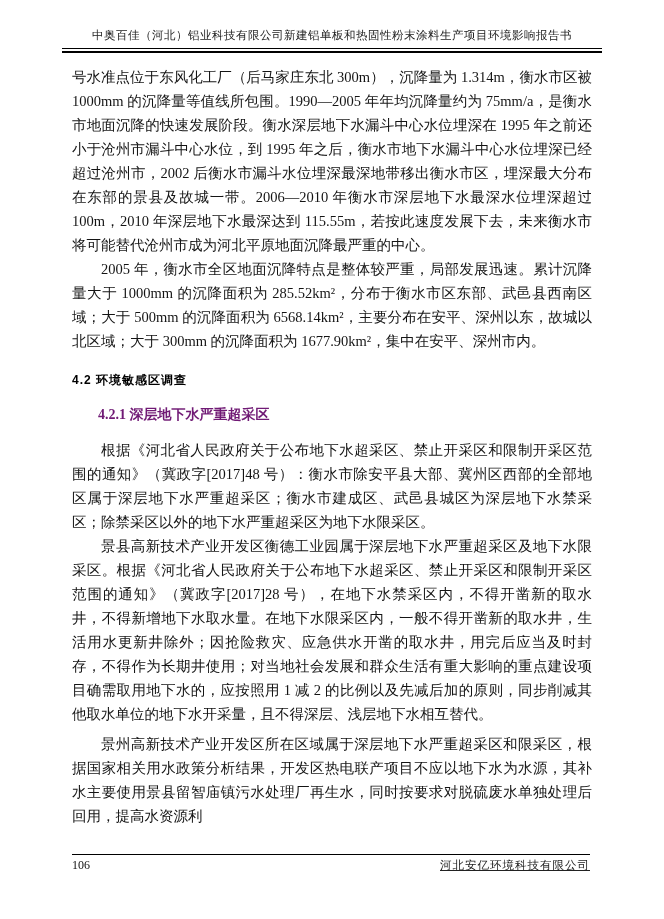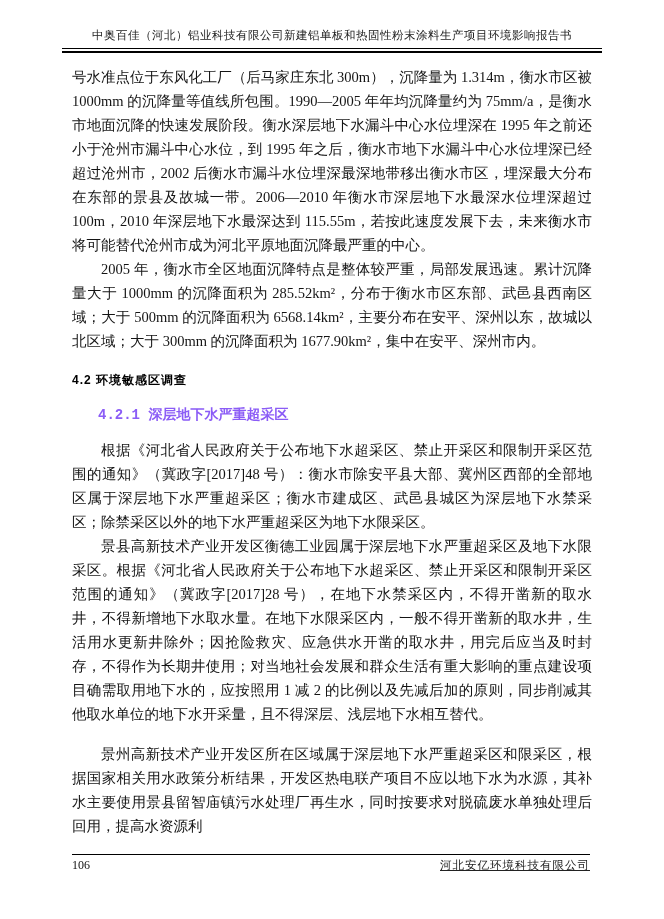--- a/index.html
+++ b/index.html
@@ -39,37 +39,37 @@
     line-height: 24px;
     text-align: justify;
   }
   .doc-body p {
     margin: 0;
   }
   .doc-body p.indent {
     text-indent: 2em;
   }
   .doc-body p.gap-before {
-    margin-top: 16px;
+    margin-top: 6px;
   }
   .section-heading {
     font-family: "Liberation Sans", "DejaVu Sans", sans-serif;
     font-weight: bold;
     font-size: 12px;
     margin: 15px 0 11px 0;
     color: #000;
     letter-spacing: 1px;
   }
   .subsection-heading {
-    font-family: Liberation Mono, monospace;
+    font-family: Liberation Serif, serif;
     font-weight: bold;
     font-size: 14px;
     margin: 0 0 11px 0;
     padding-left: 26px;
-    color: #8b5cf6;
+    color: #701a75;
   }
   .doc-footer {
     position: absolute;
     left: 72px;
     right: 74px;
     top: 854px;
     border-top: 1px solid #000;
     display: flex;
     justify-content: space-between;
     align-items: flex-start;

